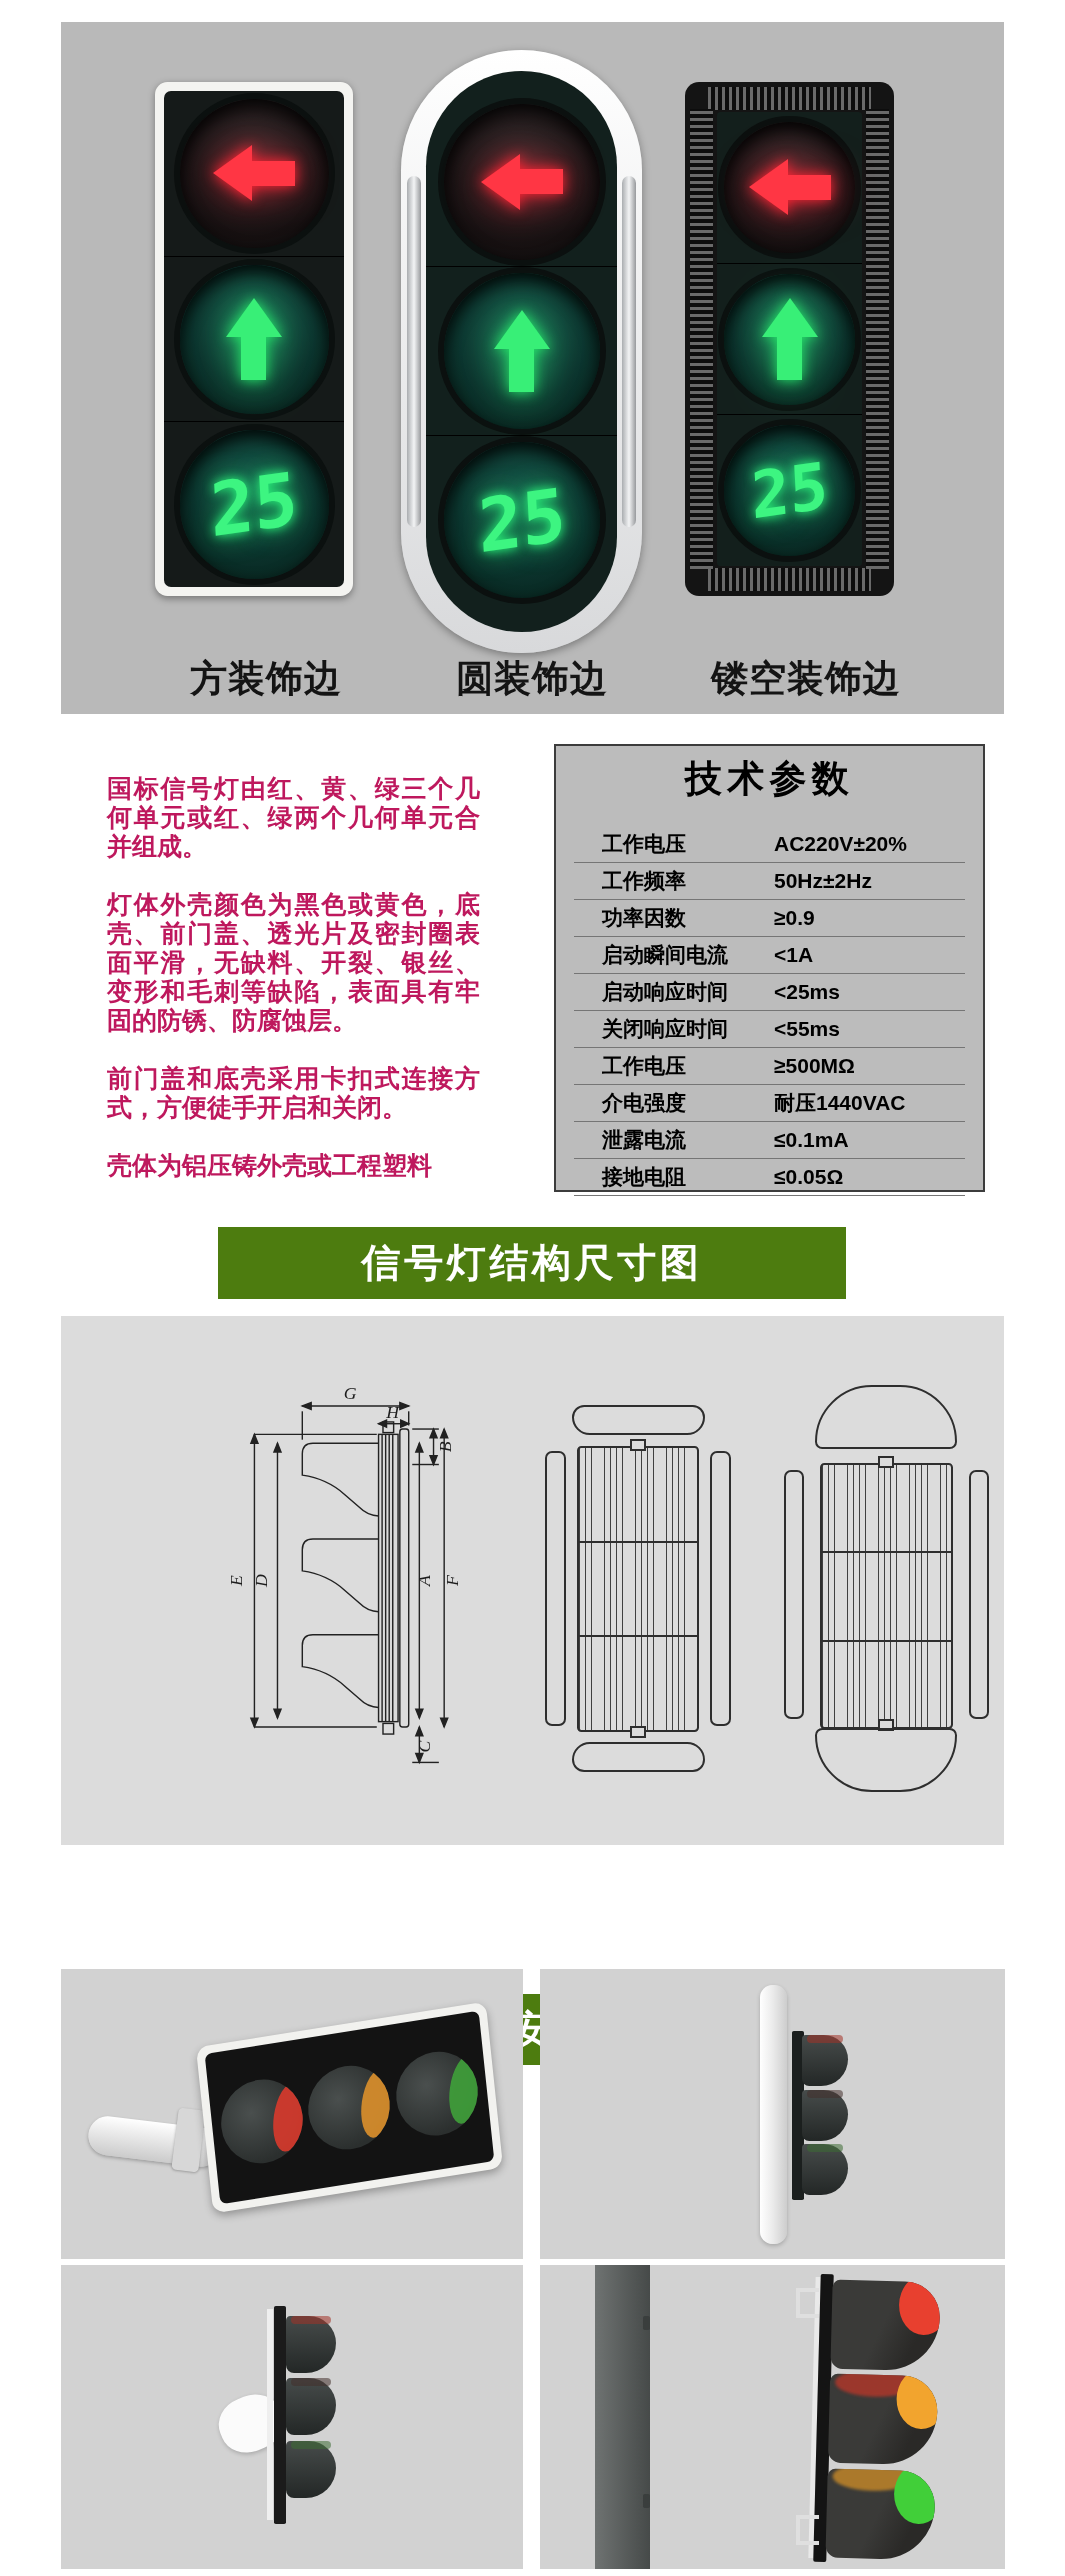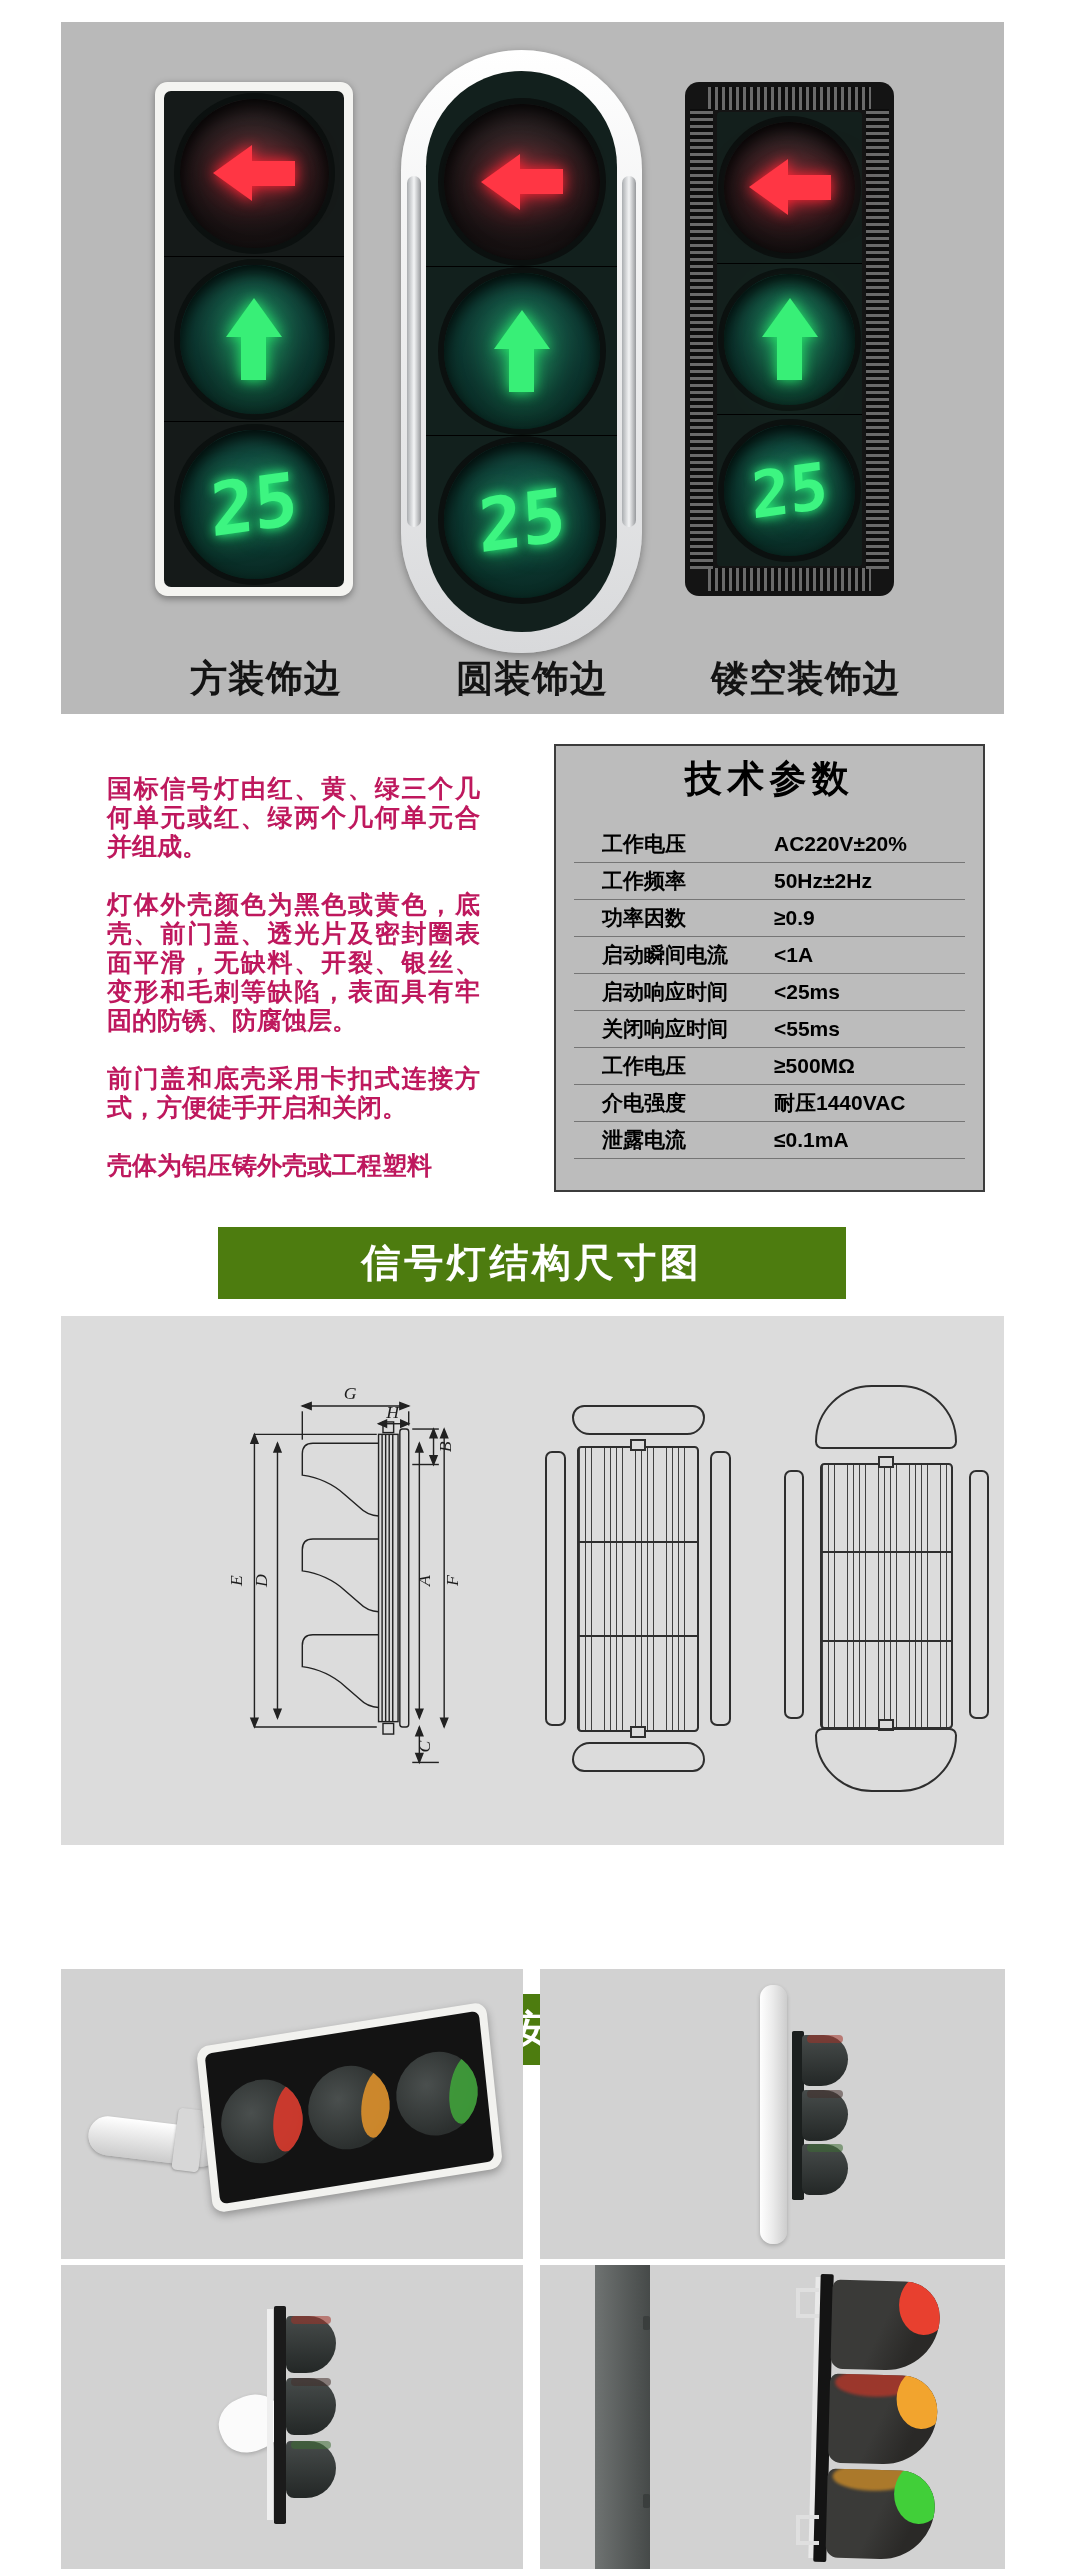--- a/index.html
+++ b/index.html
@@ -287,20 +287,24 @@
           <span class="val">≥500MΩ</span>
         </div>
       <div class="spec-row">
           <span class="lbl">介电强度</span>
           <span class="val">耐压1440VAC</span>
         </div>
       <div class="spec-row">
           <span class="lbl">泄露电流</span>
           <span class="val">≤0.1mA</span>
         </div>
+      <div class="spec-row">
+          <span class="lbl">接地电阻</span>
+          <span class="val">≤0.05Ω</span>
+        </div>
     </div>
   </div>
 
   <div class="banner banner-1">信号灯结构尺寸图</div>
 
   <div class="diagram">
 
     <div class="dwg" style="left:142px;top:49px;width:266px;height:426px;">
       <svg width="266" height="426" viewBox="0 0 300 480" fill="none" stroke="#222" stroke-width="1.6">
 

